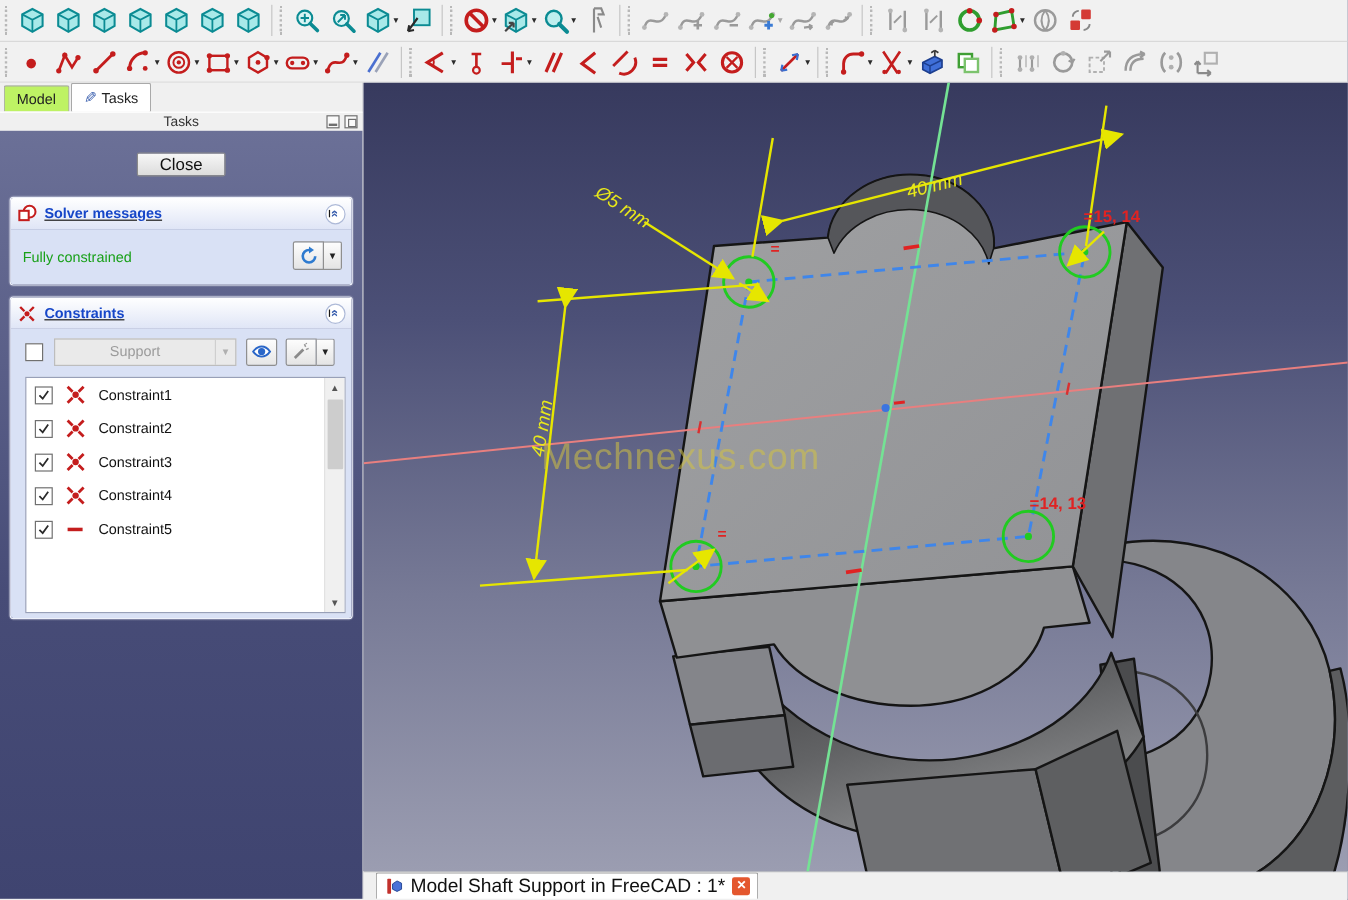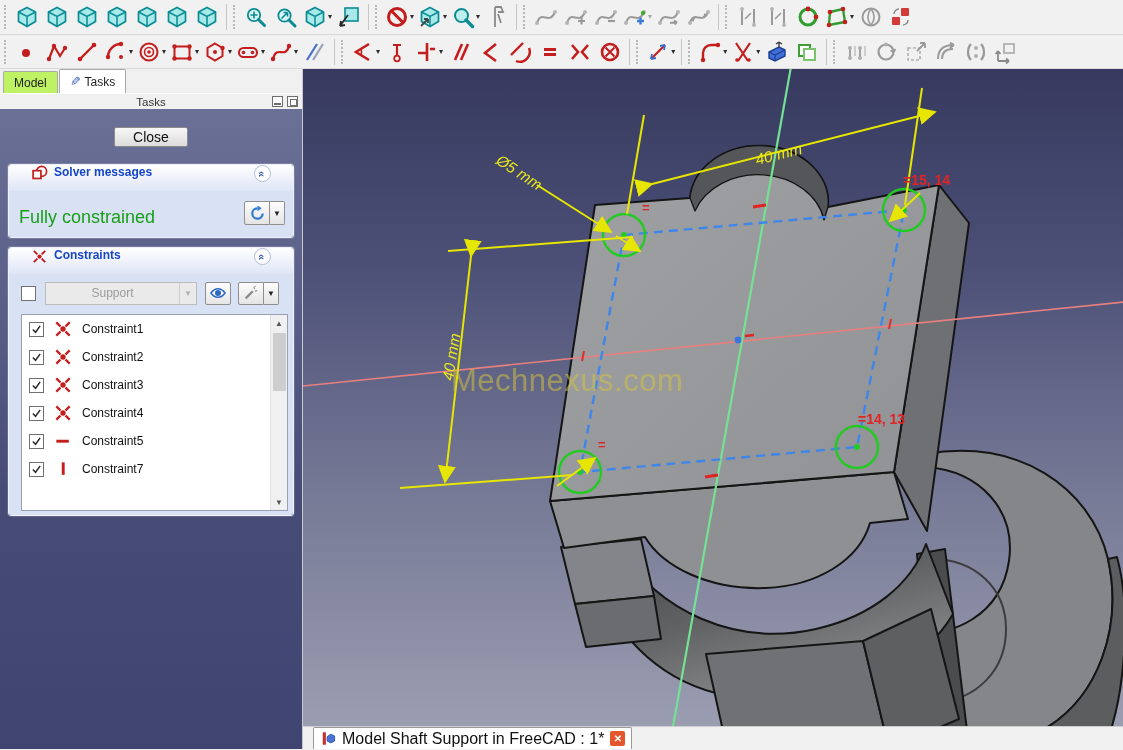--- a/index.html
+++ b/index.html
@@ -33,28 +33,28 @@
   .wicons { position:absolute; right:4px; top:2px; display:flex; gap:4px; }
   .wico { width:11px; height:11px; border:1px solid #6f6f6f; background:#fafafa; position:relative; }
   .wico.dock::after { content:""; position:absolute; left:1px; right:1px; bottom:1px; height:2px; background:#6f6f6f; }
   .wico.float::after { content:""; position:absolute; left:2px; top:2px; width:5px; height:5px; border:1px solid #6f6f6f; }
 
   
   #panelbody { flex:1; position:relative; background:linear-gradient(180deg,#6b7097 0%, #5a5f88 30%, #474c77 60%, #3f4470 100%); }
   #closebtn { position:absolute; left:114px; top:18px; width:74px; height:20px; background:linear-gradient(180deg,#f7f7f7,#dcdcdc); border:1px solid #8a8a8a; border-radius:2px; font-size:14px; color:#111; display:flex; align-items:center; justify-content:center; }
 
   .group { position:absolute; left:8px; width:286px; border:1px solid #eef1fa; border-radius:3px; overflow:hidden; box-shadow:0 0 0 1px rgba(255,255,255,0.15); }
-  .ghead { height:26px; background:linear-gradient(180deg,#ffffff,#dfe5f6); display:flex; align-items:flex-start; padding:0 22px; gap:6px; }
+  .ghead { height:26px; background:linear-gradient(180deg,#ffffff,#dfe5f6); display:flex; align-items:center; padding:0 5px; gap:6px;text-decoration:underline; }
   .ghead .gt { color:#1646c8; font-weight:bold; font-size:12px; }
   .chev { margin-left:auto; width:17px; height:17px; border-radius:50%; background:#fff; border:1px solid #aebad8; display:flex; align-items:center; justify-content:center; }
   .chev span { display:inline-block; transform:rotate(90deg); color:#3a5fae; font-size:11px; font-weight:bold; line-height:10px; }
   .gbody { background:#d9e1f5; position:relative; }
 
   #solverbody { height:46px; }
-  #solverstatus { position:absolute; left:10px; top:16px; color:#18a018; font-size:18px; }
+  #solverstatus { position:absolute; left:10px; top:16px; color:#18a018; font-size:12px; }
   .splitbtn { position:absolute; right:8px; top:10px; display:flex; height:24px; }
   .sb-main { width:26px; border:1px solid #8f8f8f; background:linear-gradient(180deg,#fdfdfd,#e4e4e4); display:flex; align-items:center; justify-content:center; border-radius:2px 0 0 2px; }
   .sb-arrow { width:15px; border:1px solid #8f8f8f; border-left:none; background:linear-gradient(180deg,#fdfdfd,#e4e4e4); display:flex; align-items:center; justify-content:center; font-size:8px; color:#222; border-radius:0 2px 2px 0; }
 
   #consbody { height:241px; }
   #filterrow { position:absolute; left:0; top:7px; width:100%; height:24px; display:flex; align-items:center; }
   .cbox { width:15px; height:15px; background:#fff; border:1px solid #707070; display:flex; align-items:center; justify-content:center; }
   #filtercheck { margin-left:12px; }
   #filtercombo { margin-left:9px; width:152px; height:23px; background:#eaeaea; border:1px solid #bdbdbd; display:flex; align-items:center; }
   #filtercombo .fl { flex:1; text-align:center; color:#9b9b9b; }
@@ -645,31 +645,20 @@
                     <span class="cbox">
                       <svg width="11" height="11" viewBox="0 0 12 12">
                         <path d="M2,6 L5,9 L10,2" fill="none" stroke="#2a2a2a" stroke-width="1.6"></path>
                       </svg>
                     </span>
                     <svg width="20" height="20" viewBox="0 0 24 24">
                       <rect x="4" y="10.5" width="15" height="3.5" fill="#c41d1d"></rect>
                     </svg>
                     <span class="c-label">Constraint5</span>
                   </div>
-                  <div class="c-row">
-                    <span class="cbox">
-                      <svg width="11" height="11" viewBox="0 0 12 12">
-                        <path d="M2,6 L5,9 L10,2" fill="none" stroke="#2a2a2a" stroke-width="1.6"></path>
-                      </svg>
-                    </span>
-                    <svg width="20" height="20" viewBox="0 0 24 24">
-                      <rect x="10.5" y="4" width="3.5" height="15" fill="#c41d1d"></rect>
-                    </svg>
-                    <span class="c-label">Constraint7</span>
-                  </div>
                 </div>
               <div id="consscroll">
                 <span class="sc-arrow">▲</span>
                 <span id="scthumb"></span>
                 <span class="sc-arrow" style="margin-top:auto;">▼</span>
               </div>
             </div>
           </div>
         </div>
 

